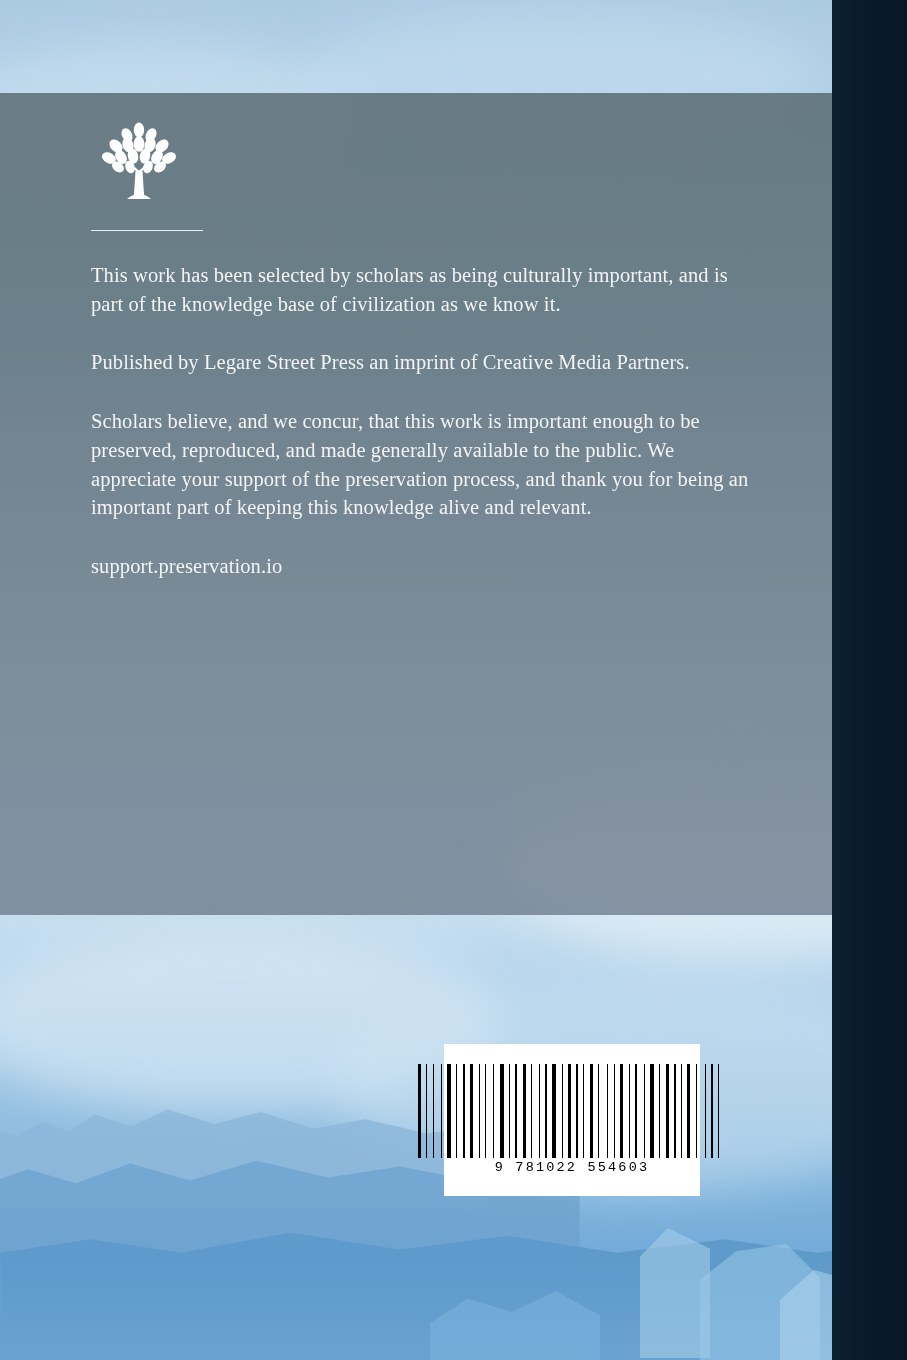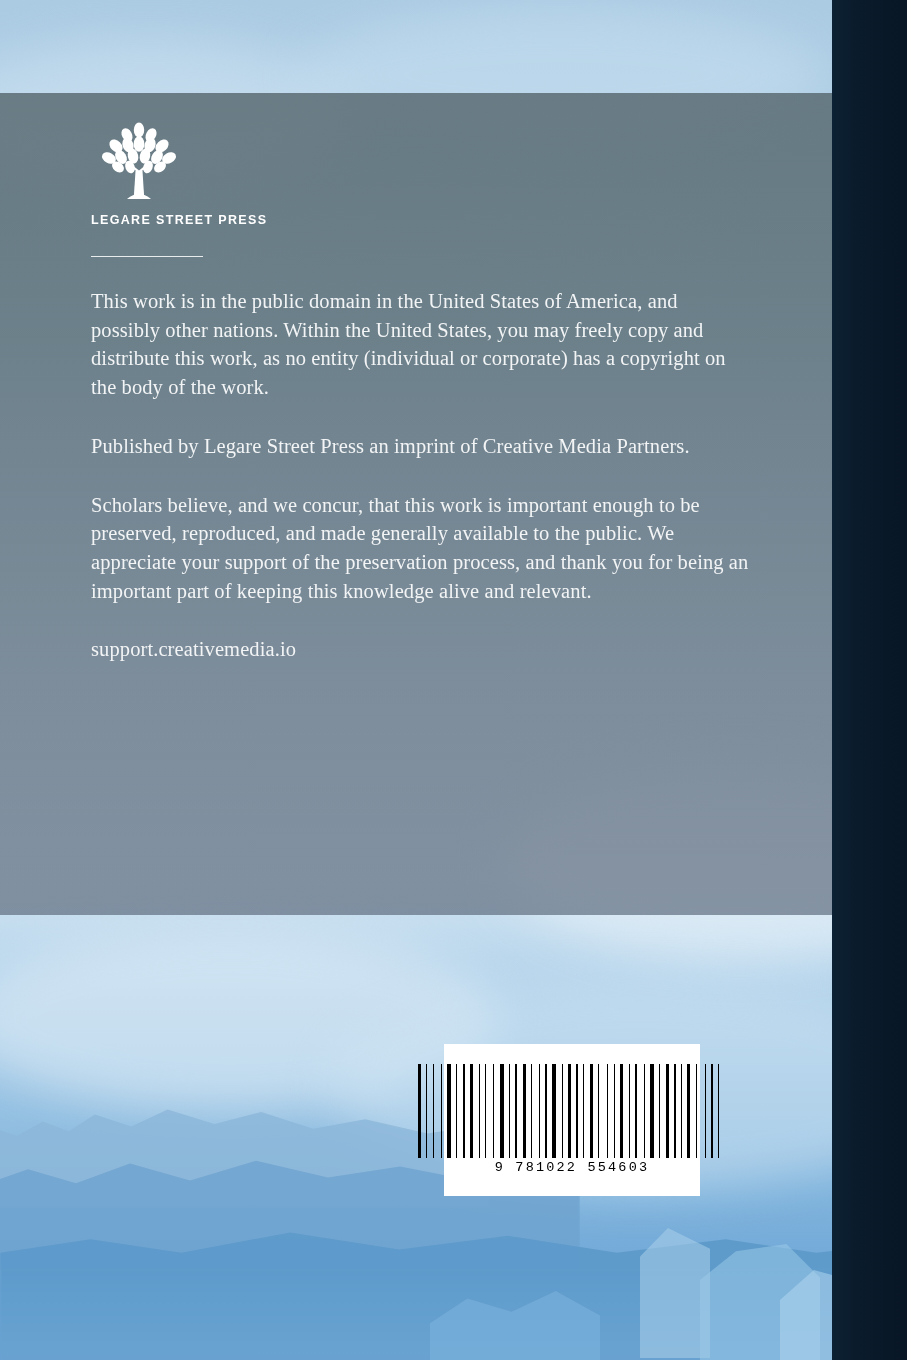--- a/index.html
+++ b/index.html
@@ -229,29 +229,28 @@
             <ellipse cx="39" cy="46" rx="4.6" ry="6.4" transform="rotate(-22 39 46)"></ellipse>
             <ellipse cx="57" cy="46" rx="4.6" ry="6.4" transform="rotate(22 57 46)"></ellipse>
             <ellipse cx="69" cy="46" rx="4.8" ry="6.6" transform="rotate(52 69 46)"></ellipse>
 
             <path d="M47.6 52 l-10 -8 l1.4 -1.7 l9.6 7.6 z"></path>
             <path d="M48.4 52 l10 -8 l-1.4 -1.7 l-9.6 7.6 z"></path>
           </g>
         </svg>
       </div>
 
-      <div class="brand">LEGARE STREET PRESS</div>
 
       <div class="rule"></div>
 
       <div class="body-text">
-        <p>This work is in the public domain in the United States of America, and possibly other nations. Within the United States, you may freely copy and distribute this work, as no entity (individual or corporate) has a copyright on the body of the work.</p>
+        <p>This work has been selected by scholars as being culturally important, and is part of the knowledge base of civilization as we know it.</p>
         <p>Published by Legare Street Press an imprint of Creative Media Partners.</p>
         <p>Scholars believe, and we concur, that this work is important enough to be preserved, reproduced, and made generally available to the public. We appreciate your support of the preservation process, and thank you for being an important part of keeping this knowledge alive and relevant.</p>
-        <p class="last">support.creativemedia.io</p>
+        <p class="last">support.preservation.io</p>
       </div>
 
     </div>
   </div>
 
   <div class="barcode-box">
     <div class="bars" id="bars">
         <i style="width: 3px;"></i>
         <i style="width: 1px; background: transparent;"></i>
         <i style="width: 1px;"></i>

